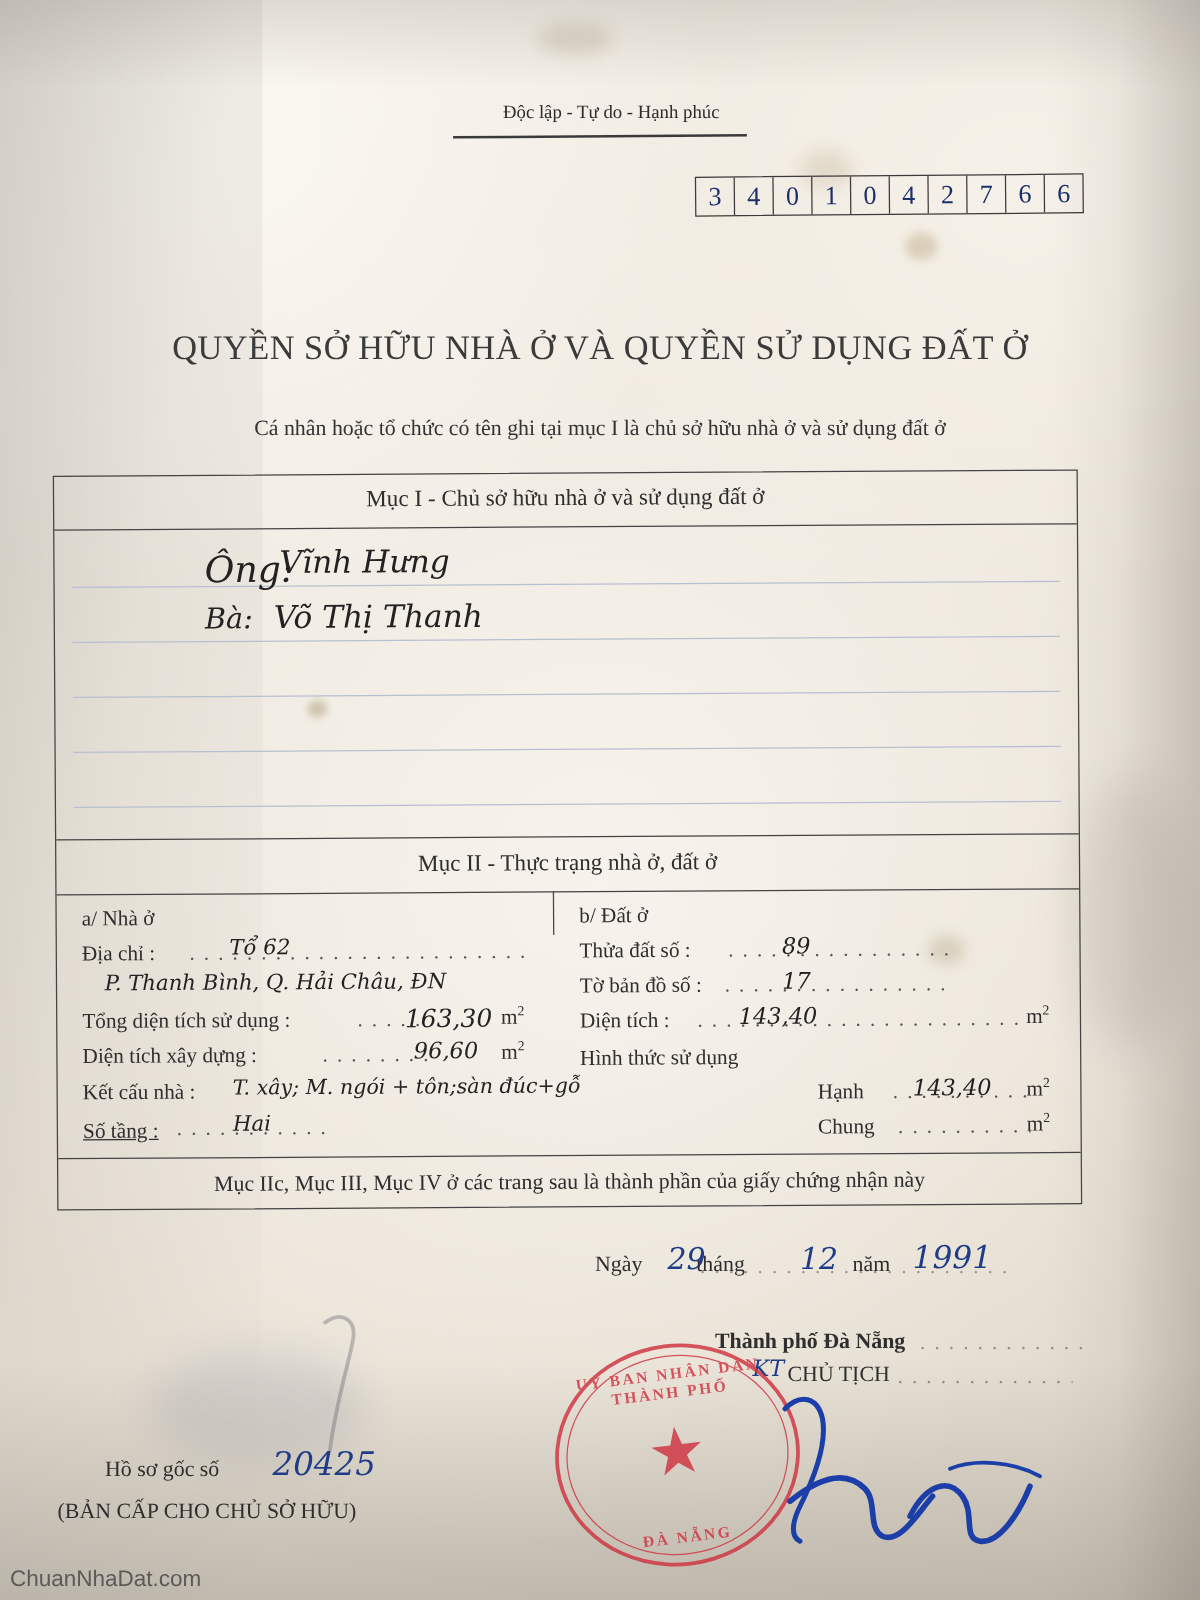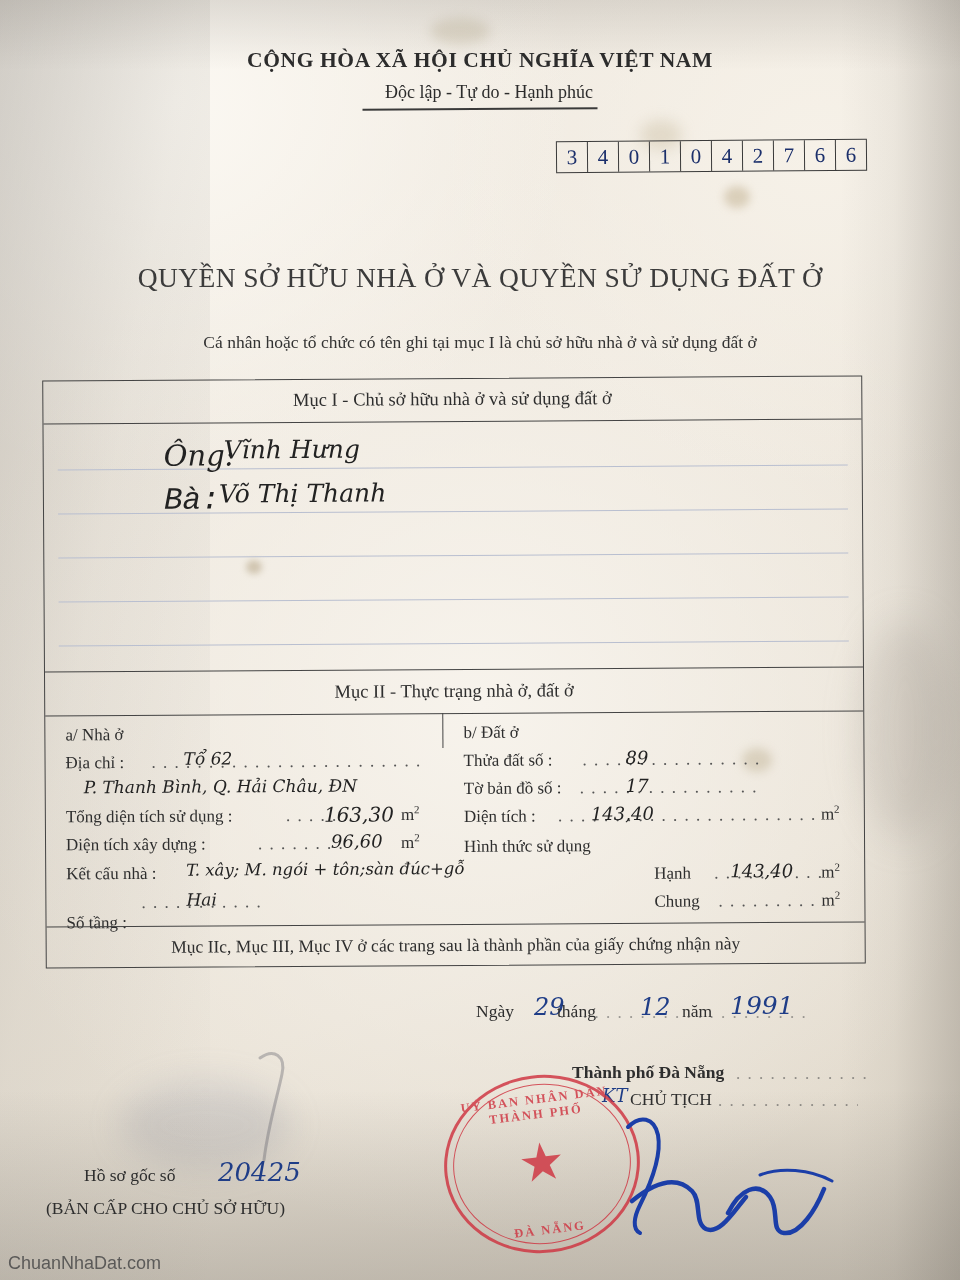--- a/index.html
+++ b/index.html
@@ -65,21 +65,21 @@
     top: 48px;
     font-size: 21.5px;
     letter-spacing: 0.6px;
     font-weight: 600;
     color: #2c2c2c;
   }
   .motto-line {
     position: absolute;
     left: 0; right: 0;
     top: 82px;
-    font-size: 18px;
+    font-size: 15px;
     color: #2c2c2c;
     padding-left: 18px;
   }
   .motto-underline {
     position: absolute;
     left: 50%;
     transform: translateX(-50%) rotate(-0.4deg);
     top: 108px;
     width: 235px;
     height: 1.5px;
@@ -304,21 +304,20 @@
   <div class="blotch" style="left:120px;top:1080px;width:170px;height:90px;background:rgba(120,128,150,0.18);filter:blur(16px);"></div>
   <div class="blotch" style="left:860px;top:620px;width:90px;height:220px;background:rgba(150,142,130,0.22);filter:blur(18px);"></div>
 
   <div id="paper-shade-left"></div>
   <div id="paper-shade-right"></div>
   <div id="paper-shade-top"></div>
   <div id="paper-shade-bottom"></div>
 
   <div id="content">
 
-    <div class="nation-line centered">CỘNG HÒA XÃ HỘI CHỦ NGHĨA VIỆT NAM</div>
     <div class="motto-line centered">Độc lập - Tự do - Hạnh phúc</div>
     <div class="motto-underline"></div>
 
     <div id="serial-box">
       <div class="cell">3</div>
       <div class="cell">4</div>
       <div class="cell">0</div>
       <div class="cell">1</div>
       <div class="cell">0</div>
       <div class="cell">4</div>
@@ -337,21 +336,21 @@
       <div class="hline" style="top:42px;"></div>
 
       <div class="ruled" style="top:88px;"></div>
       <div class="ruled" style="top:132px;"></div>
       <div class="ruled" style="top:176px;"></div>
       <div class="ruled" style="top:220px;"></div>
       <div class="ruled" style="top:264px;"></div>
 
       <span class="hand" style="left:120px;top:58px;font-size:29px;">Ông:</span>
       <span class="hand" style="left:180px;top:55px;font-size:25px;">Vĩnh Hưng</span>
-      <span class="hand" style="left:120px;top:102px;font-size:31px;font-family:Liberation Mono, monospace;">Bà:</span>
+      <span class="hand" style="left:120px;top:102px;font-size:23px;">Bà:</span>
       <span class="hand" style="left:175px;top:99px;font-size:25px;">Võ Thị Thanh</span>
 
       <div class="hline" style="top:290px;"></div>
       <div class="section-head" style="top:302px;">Mục II - Thực trạng nhà ở, đất ở</div>
       <div class="hline" style="top:334px;"></div>
       <div class="vline" style="left:397px;top:334px;bottom:217px;"></div>
 
       <span class="lbl" style="left:20px;top:344px;">a/ Nhà ở</span>
       <span class="lbl" style="left:20px;top:372px;">Địa chỉ :</span>
       <span class="dots" style="left:106px;top:372px;width:270px;">. . . . . . . . . . . . . . . . . . . . . . . . . . . . . . . . . . . .</span>
@@ -364,21 +363,21 @@
       <span class="lbl" style="left:355px;top:424px;"><span>m</span><span class="sup">2</span></span>
 
       <span class="lbl" style="left:20px;top:454px;">Diện tích xây dựng :</span>
       <span class="dots" style="left:212px;top:454px;width:90px;">. . . . . . . . .</span>
       <span class="hand" style="left:285px;top:451px;font-size:18px;">96,60</span>
       <span class="lbl" style="left:355px;top:452px;"><span>m</span><span class="sup">2</span></span>
 
       <span class="lbl" style="left:20px;top:483px;">Kết cấu nhà :</span>
       <span class="hand" style="left:140px;top:480px;font-size:16.5px;">T. xây; M. ngói + tôn;sàn đúc+gỗ</span>
 
-      <span class="lbl" style="left:20px;top:532px;">Số tầng :</span>
+      <span class="lbl" style="left:20px;top:514px;text-decoration:underline;">Số tầng :</span>
       <span class="dots" style="left:95px;top:512px;width:120px;">. . . . . . . . . . . .</span>
       <span class="hand" style="left:140px;top:509px;font-size:17px;">Hai</span>
 
       <span class="lbl" style="left:418px;top:344px;">b/ Đất ở</span>
 
       <span class="lbl" style="left:418px;top:372px;">Thửa đất số :</span>
       <span class="dots" style="left:537px;top:372px;width:180px;">. . . . . . . . . . . . . . . . . . .</span>
       <span class="hand" style="left:580px;top:369px;font-size:18px;">89</span>
 
       <span class="lbl" style="left:418px;top:400px;">Tờ bản đồ số :</span>

